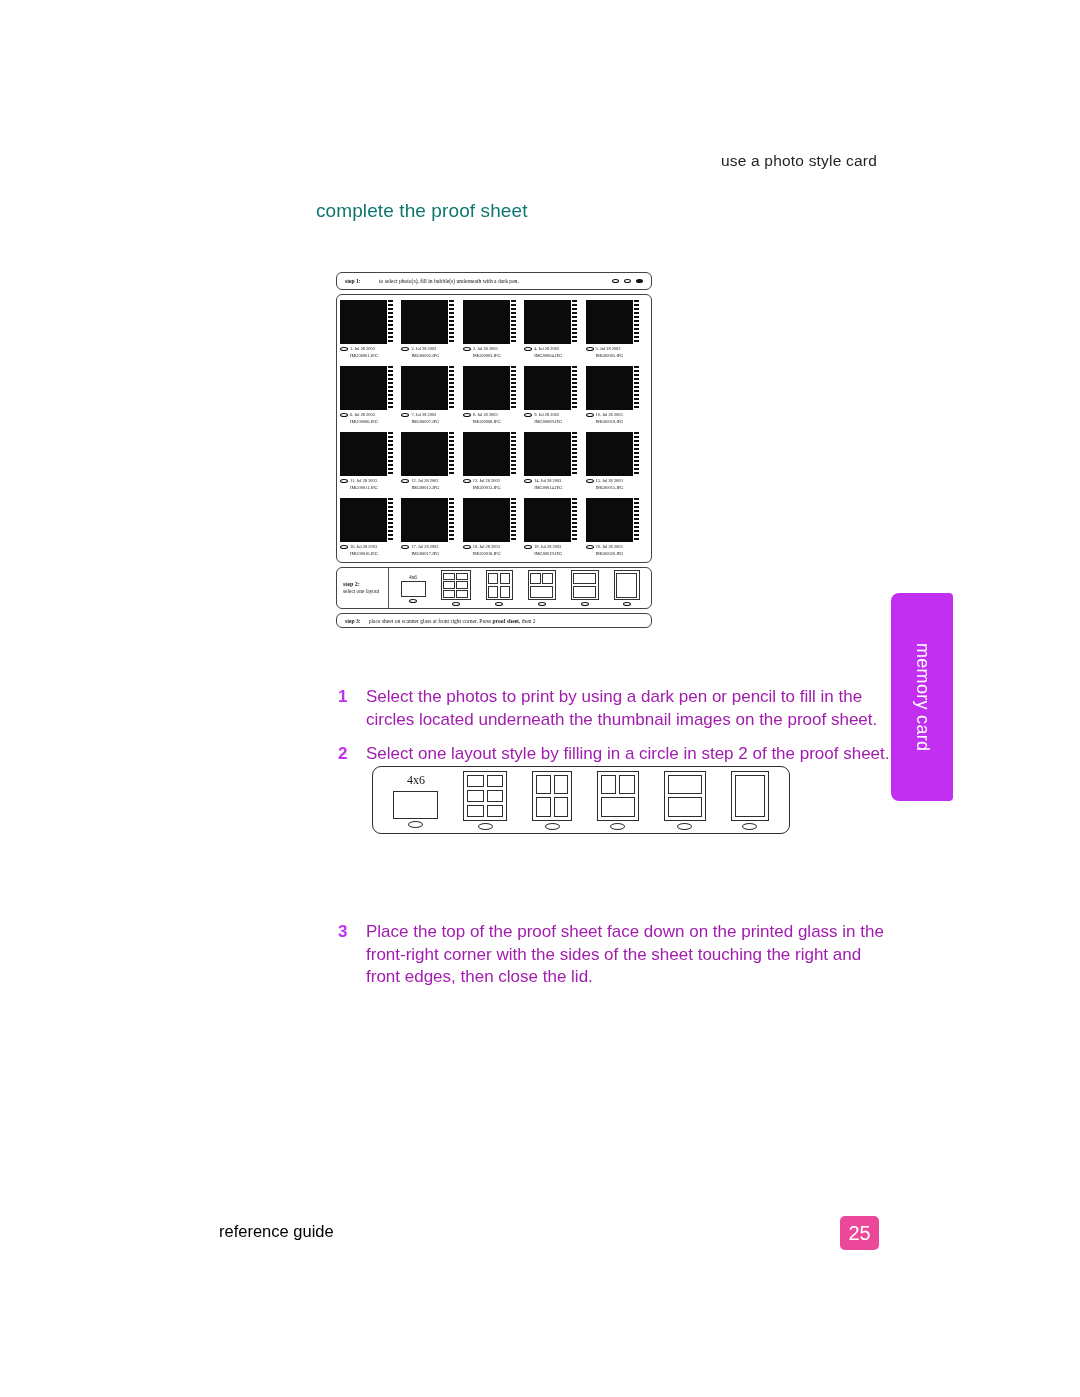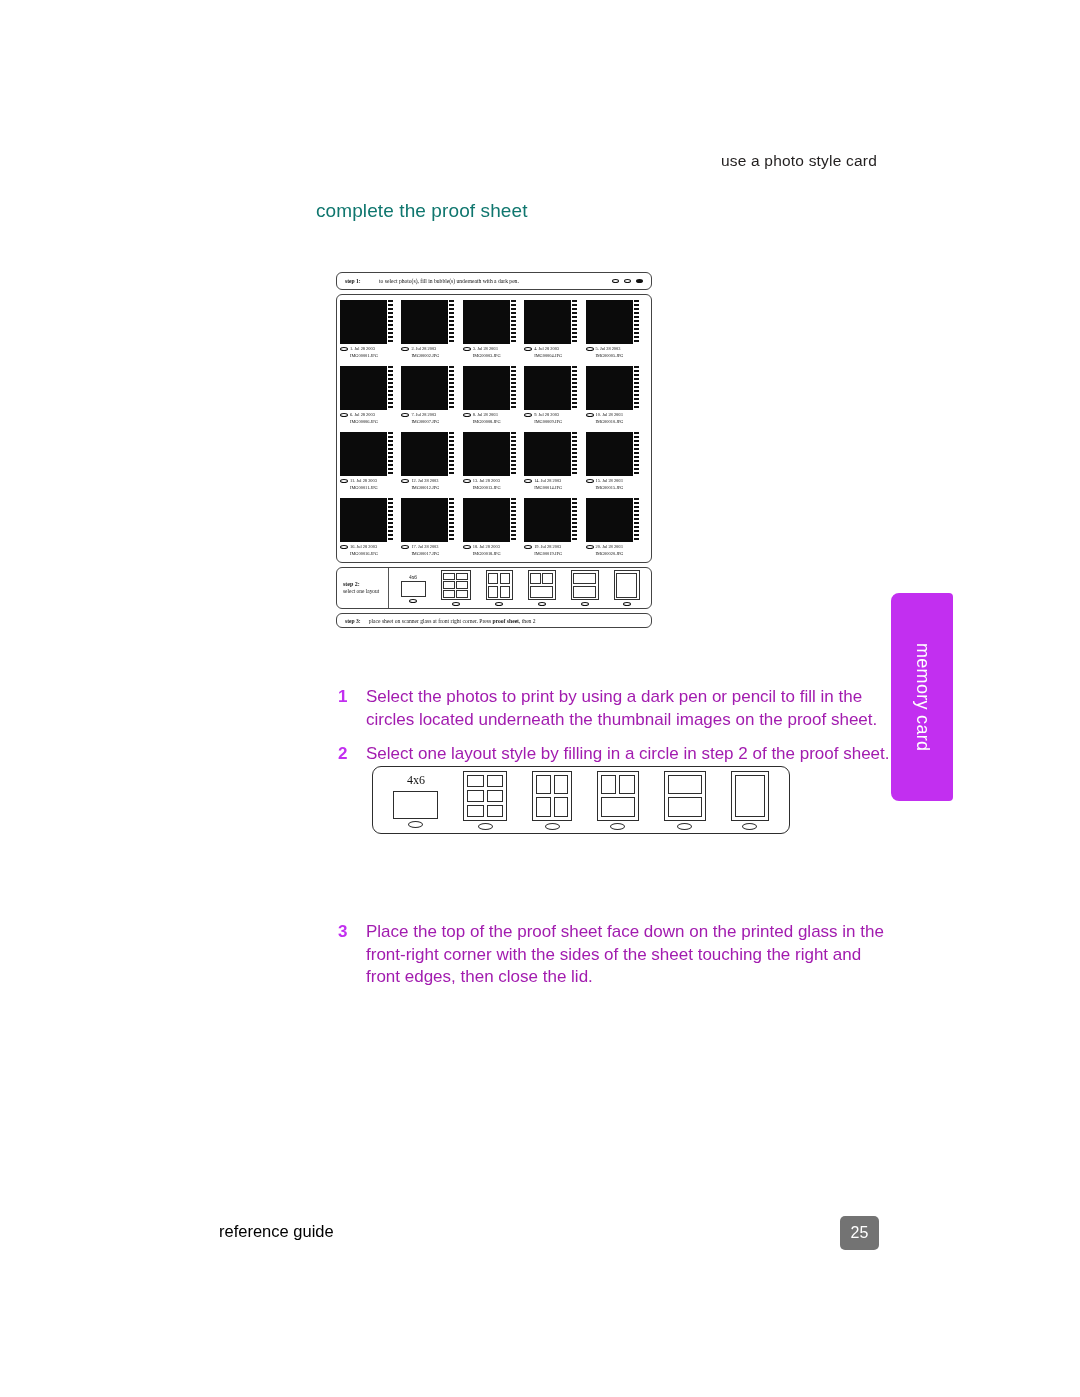--- a/index.html
+++ b/index.html
@@ -426,24 +426,24 @@
     top: 1222px;
     font-size: 16.5px;
     color: #000000;
   }
   .page-badge {
     position: absolute;
     left: 840px;
     top: 1216px;
     width: 39px;
     height: 34px;
-    background: #737373;
+    background: #ec4899;
     border-radius: 5px;
     color: #fff;
-    font-size: 16px;
+    font-size: 20px;
     display: flex;
     align-items: center;
     justify-content: center;
   }
 </style>
 </head>
 <body>
 
 <div class="page">
 

